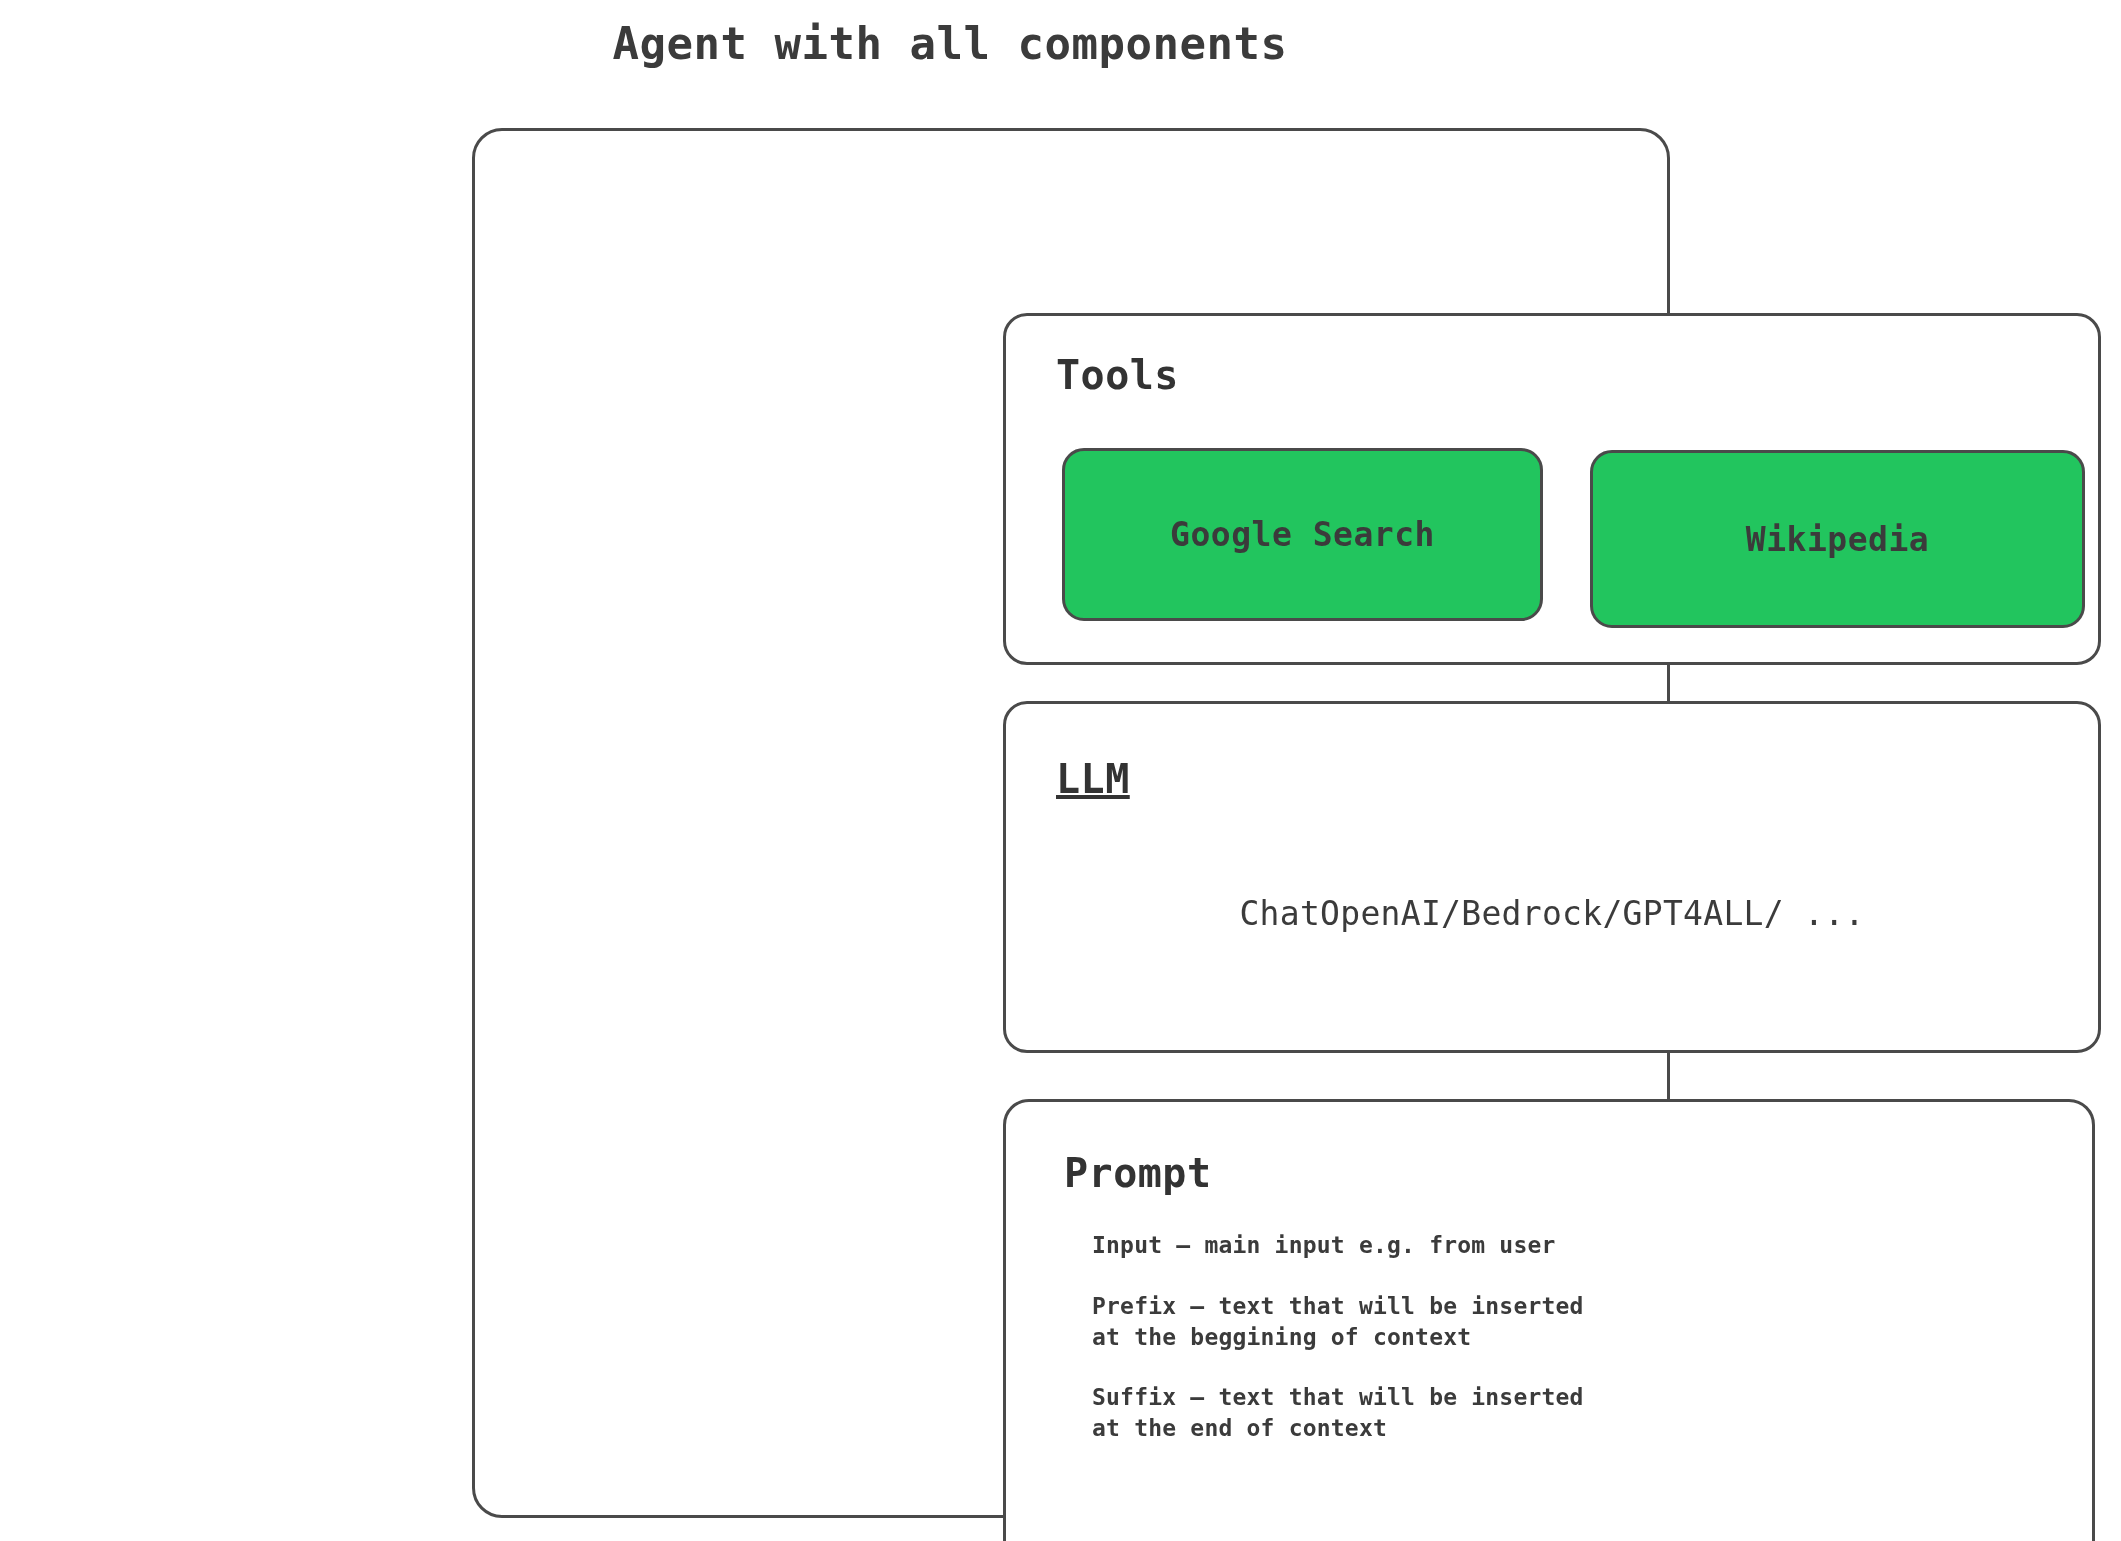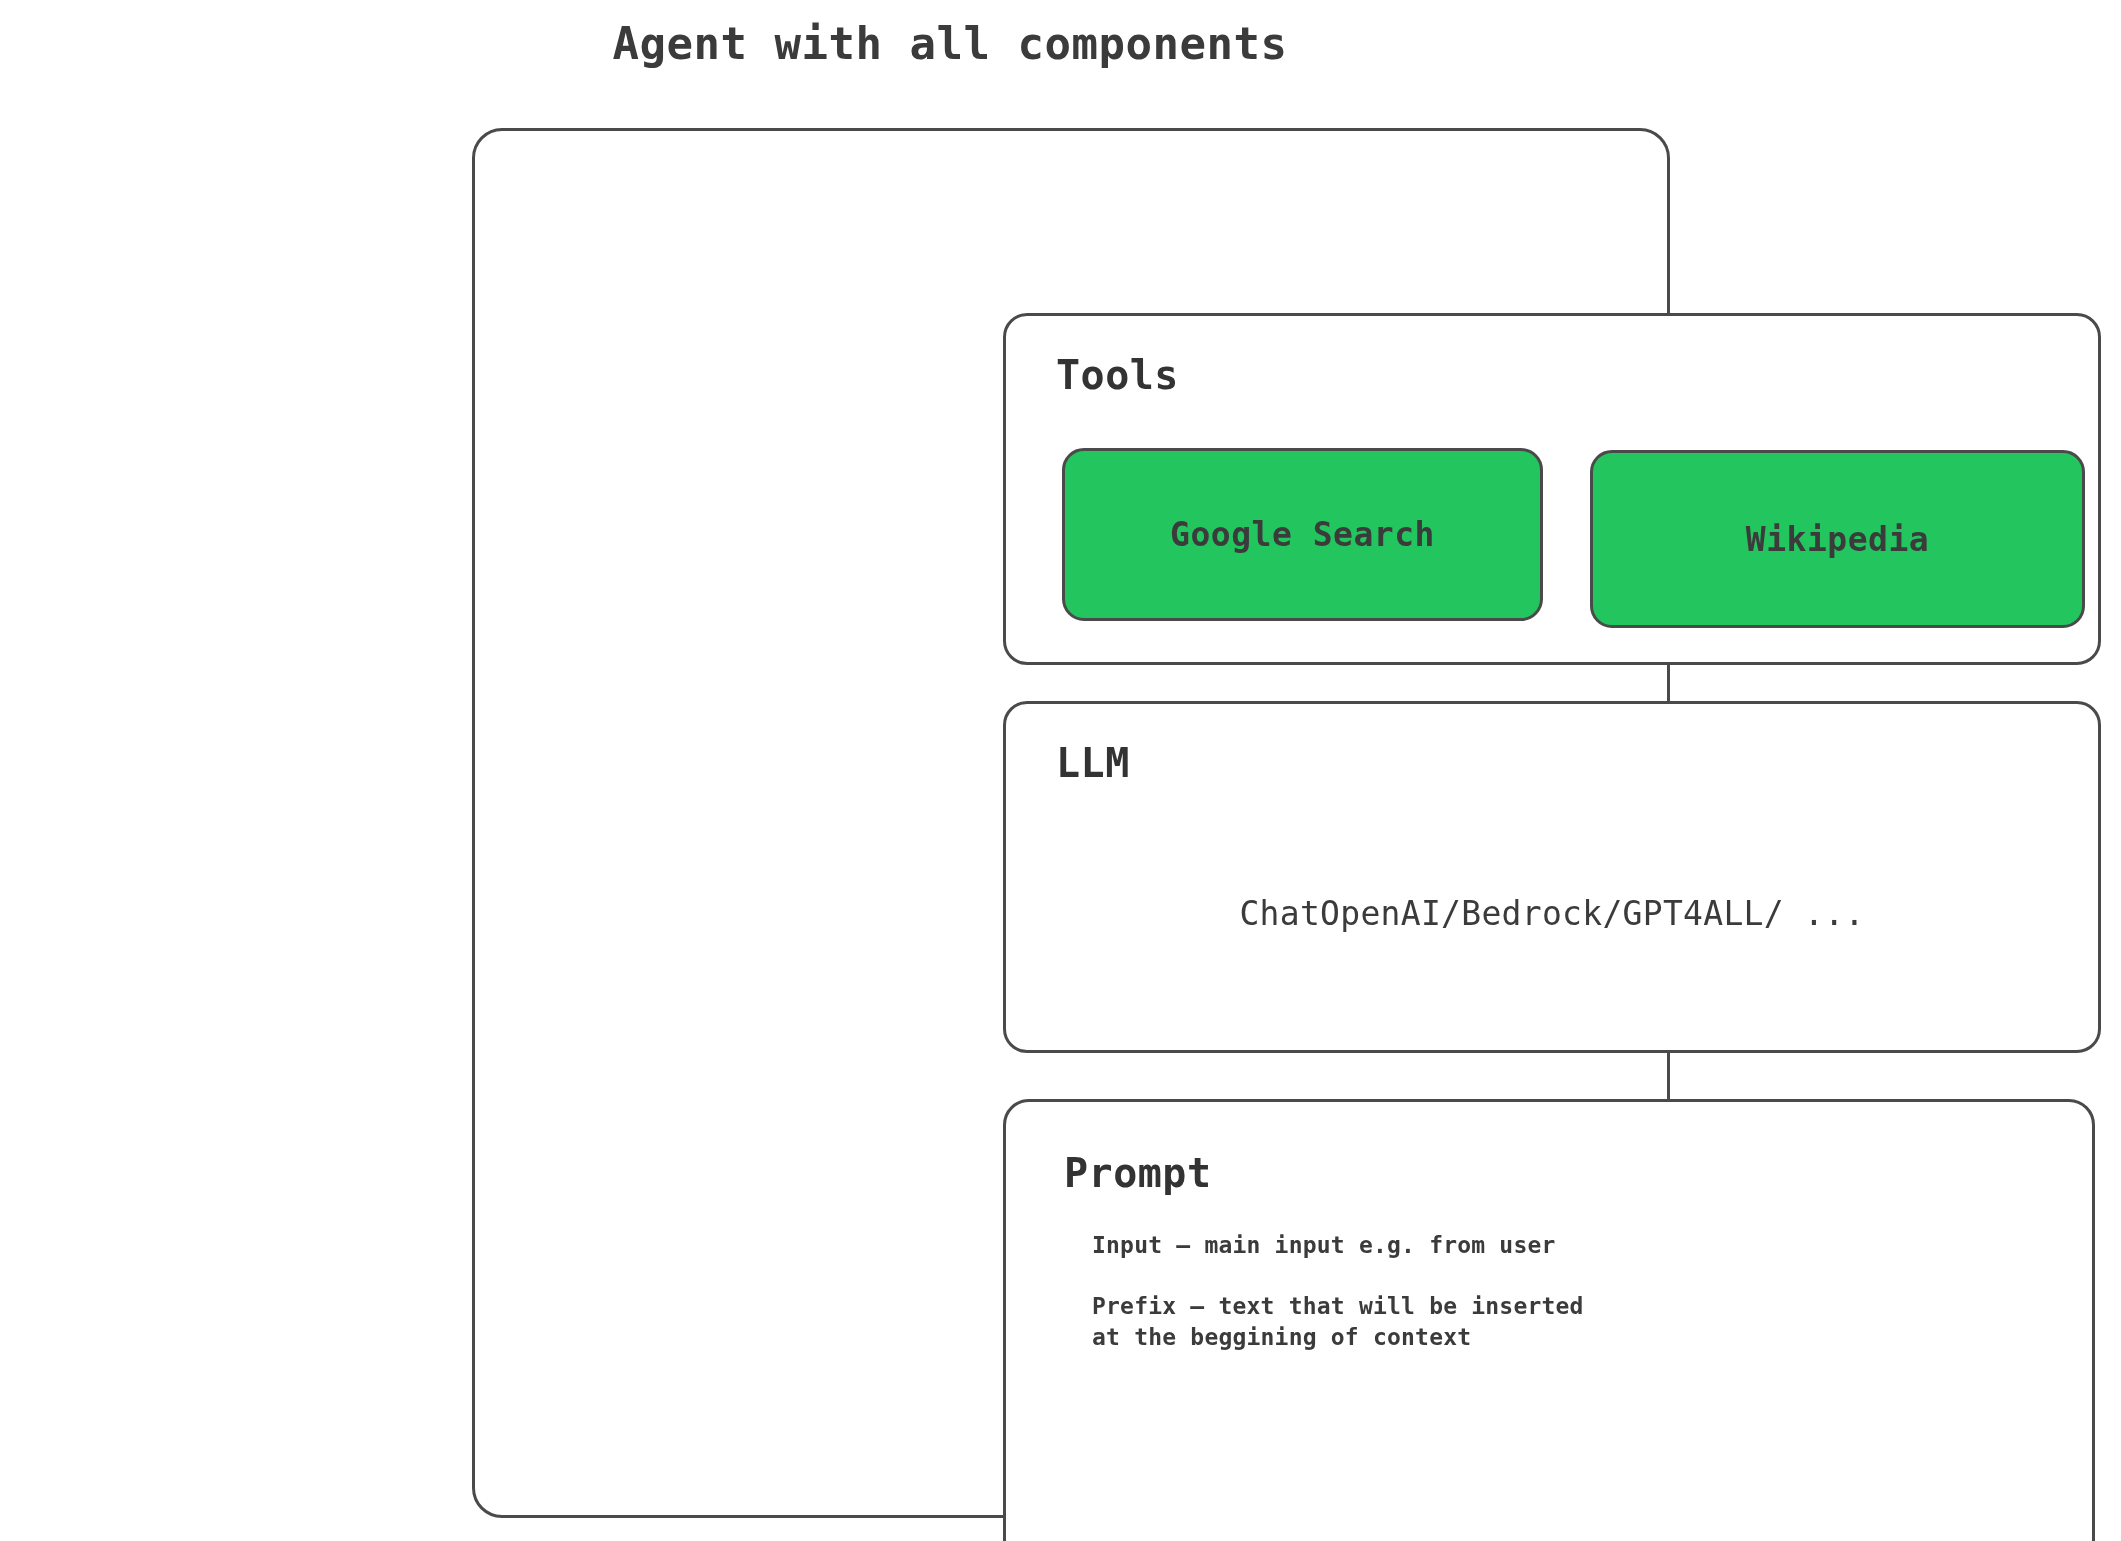--- a/index.html
+++ b/index.html
@@ -76,21 +76,21 @@
 
   .section-heading {
     position: absolute;
     font-size: 40px;
     font-weight: 700;
     color: #333333;
     letter-spacing: 0.5px;
     white-space: nowrap;
   }
   #tools-section .section-heading  { left: 50px; top: 36px; }
-  #llm-section .section-heading    { left: 50px; top: 36px; }
+  #llm-section .section-heading    { left: 50px; top: 52px; text-decoration: underline; }
   #prompt-section .section-heading { left: 58px; top: 48px; }
 
   
   .tool-chip {
     position: absolute;
     box-sizing: border-box;
     background: #22c55e;
     border: 3px solid #4a4a4a;
     border-radius: 22px;
     display: flex;
@@ -172,16 +172,18 @@
     <div id="llm-models">ChatOpenAI/Bedrock/GPT4ALL/ ...</div>
   </div>
 
   <div class="panel" id="prompt-section">
     <div class="section-heading">Prompt</div>
 
     <div id="prompt-lines">
       <div class="prompt-item">Input – main input e.g. from user</div>
       <div class="prompt-item">Prefix – text that will be inserted
 at the beggining of context</div>
+      <div class="prompt-item">Suffix – text that will be inserted
+at the end of context</div>
     </div>
   </div>
 
 </div>
 
 </body></html>

